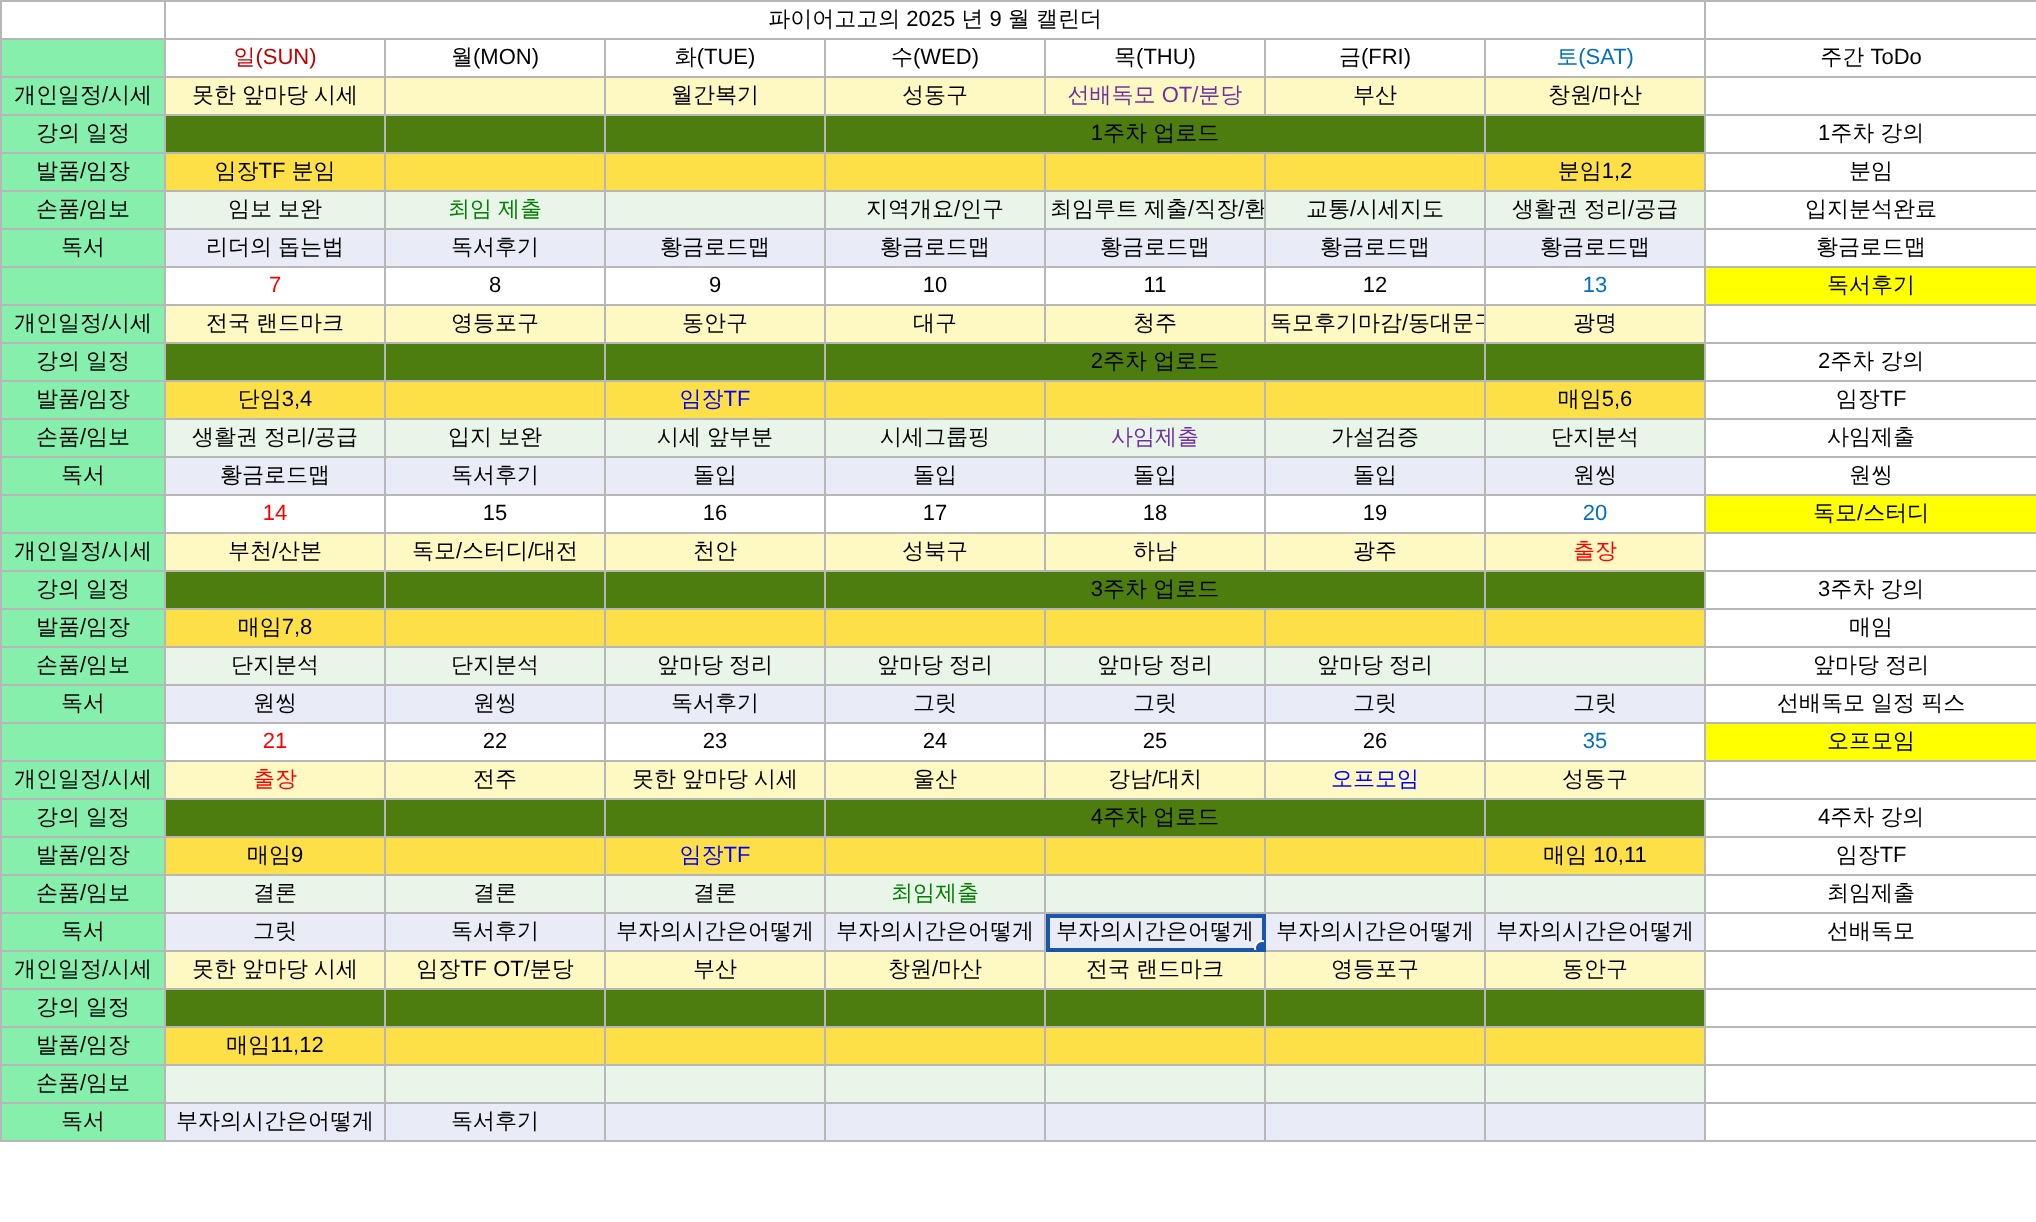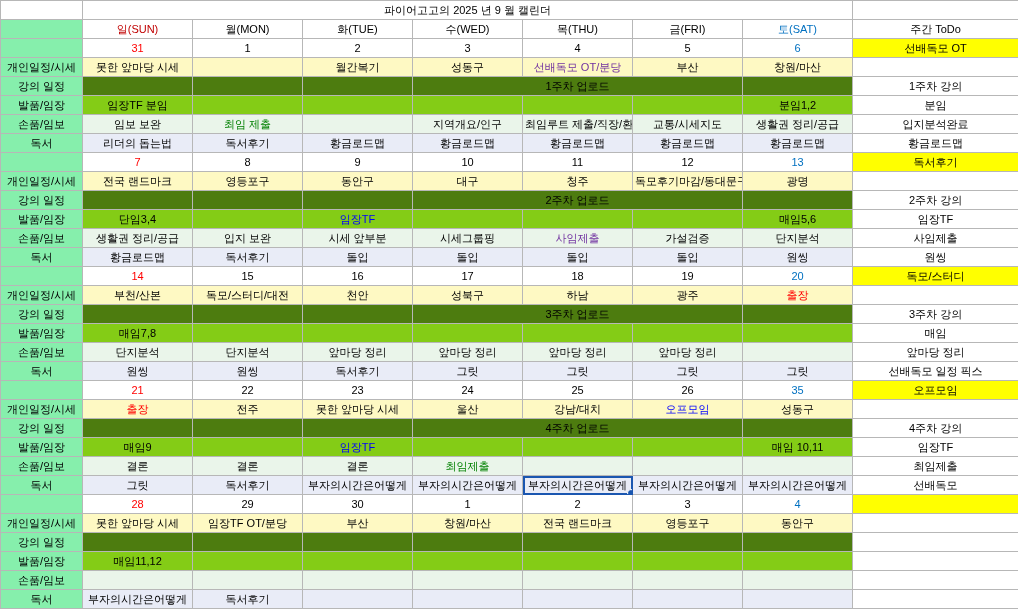--- a/index.html
+++ b/index.html
@@ -69,21 +69,21 @@
   
   .rowlabel {
     font-weight: bold;
     background: #86efac;
     text-align: center;
     font-size: 11px;
   }
   
   .r-personal td.body { background: #fef9c3; }
   .r-lecture  td.body { background: #4d7c0f; }
-  .r-presentation td.body { background: #84cc16; }
+  .r-presentation td.body { background: #fde047; }
   .r-loss     td.body { background: #eaf5ea; }
   .r-reading  td.body { background: #e9ecf7; }
 
   
   .todo-cell { background: #ffffff; text-align: left; padding-left: 4px; }
   .todo-head { background:#ffffff; text-align:left; padding-left:4px; }
   .todo-yellow { background: #ffff00; font-weight: bold; text-align: left; padding-left: 4px; }
 
   .bold { font-weight: bold; }
   .red { color: #ff0000; }
@@ -135,31 +135,20 @@
           <td class="rowlabel"></td>
           <td class="dow dow-sun">일(SUN)</td>
           <td class="dow dow-wd">월(MON)</td>
           <td class="dow dow-wd">화(TUE)</td>
           <td class="dow dow-wd">수(WED)</td>
           <td class="dow dow-wd">목(THU)</td>
           <td class="dow dow-wd">금(FRI)</td>
           <td class="dow dow-sat">토(SAT)</td>
           <td class="todo-head bold" rowspan="1">주간 ToDo</td>
         </tr>
-        <tr>
-          <td class="rowlabel"></td>
-          <td class="datenum d-sun">31</td>
-          <td class="datenum d-wd">1</td>
-          <td class="datenum d-wd">2</td>
-          <td class="datenum d-wd">3</td>
-          <td class="datenum d-wd">4</td>
-          <td class="datenum d-wd">5</td>
-          <td class="datenum d-sat">6</td>
-          <td class="todo-yellow">선배독모 OT</td>
-        </tr>
         <tr class="r-personal">
           <td class="rowlabel">개인일정/시세</td>
           <td class="body ">못한 앞마당 시세</td>
           <td class="body "></td>
           <td class="body ">월간복기</td>
           <td class="body ">성동구</td>
           <td class="body purple bold">선배독모 OT/분당</td>
           <td class="body ">부산</td>
           <td class="body ">창원/마산</td>
           <td class="todo-cell"></td>
@@ -391,31 +380,20 @@
           <td class="rowlabel">독서</td>
           <td class="body ">그릿</td>
           <td class="body ">독서후기</td>
           <td class="body ">부자의시간은어떻게</td>
           <td class="body ">부자의시간은어떻게</td>
           <td class="body  selected">부자의시간은어떻게</td>
           <td class="body ">부자의시간은어떻게</td>
           <td class="body ">부자의시간은어떻게</td>
           <td class="todo-cell">선배독모</td>
         </tr>
-        <tr>
-          <td class="rowlabel"></td>
-          <td class="datenum d-sun">28</td>
-          <td class="datenum d-wd">29</td>
-          <td class="datenum d-wd">30</td>
-          <td class="datenum d-wd">1</td>
-          <td class="datenum d-wd">2</td>
-          <td class="datenum d-wd">3</td>
-          <td class="datenum d-sat">4</td>
-          <td class="todo-yellow"></td>
-        </tr>
         <tr class="r-personal">
           <td class="rowlabel">개인일정/시세</td>
           <td class="body ">못한 앞마당 시세</td>
           <td class="body ">임장TF OT/분당</td>
           <td class="body ">부산</td>
           <td class="body ">창원/마산</td>
           <td class="body ">전국 랜드마크</td>
           <td class="body ">영등포구</td>
           <td class="body ">동안구</td>
           <td class="todo-cell"></td>

